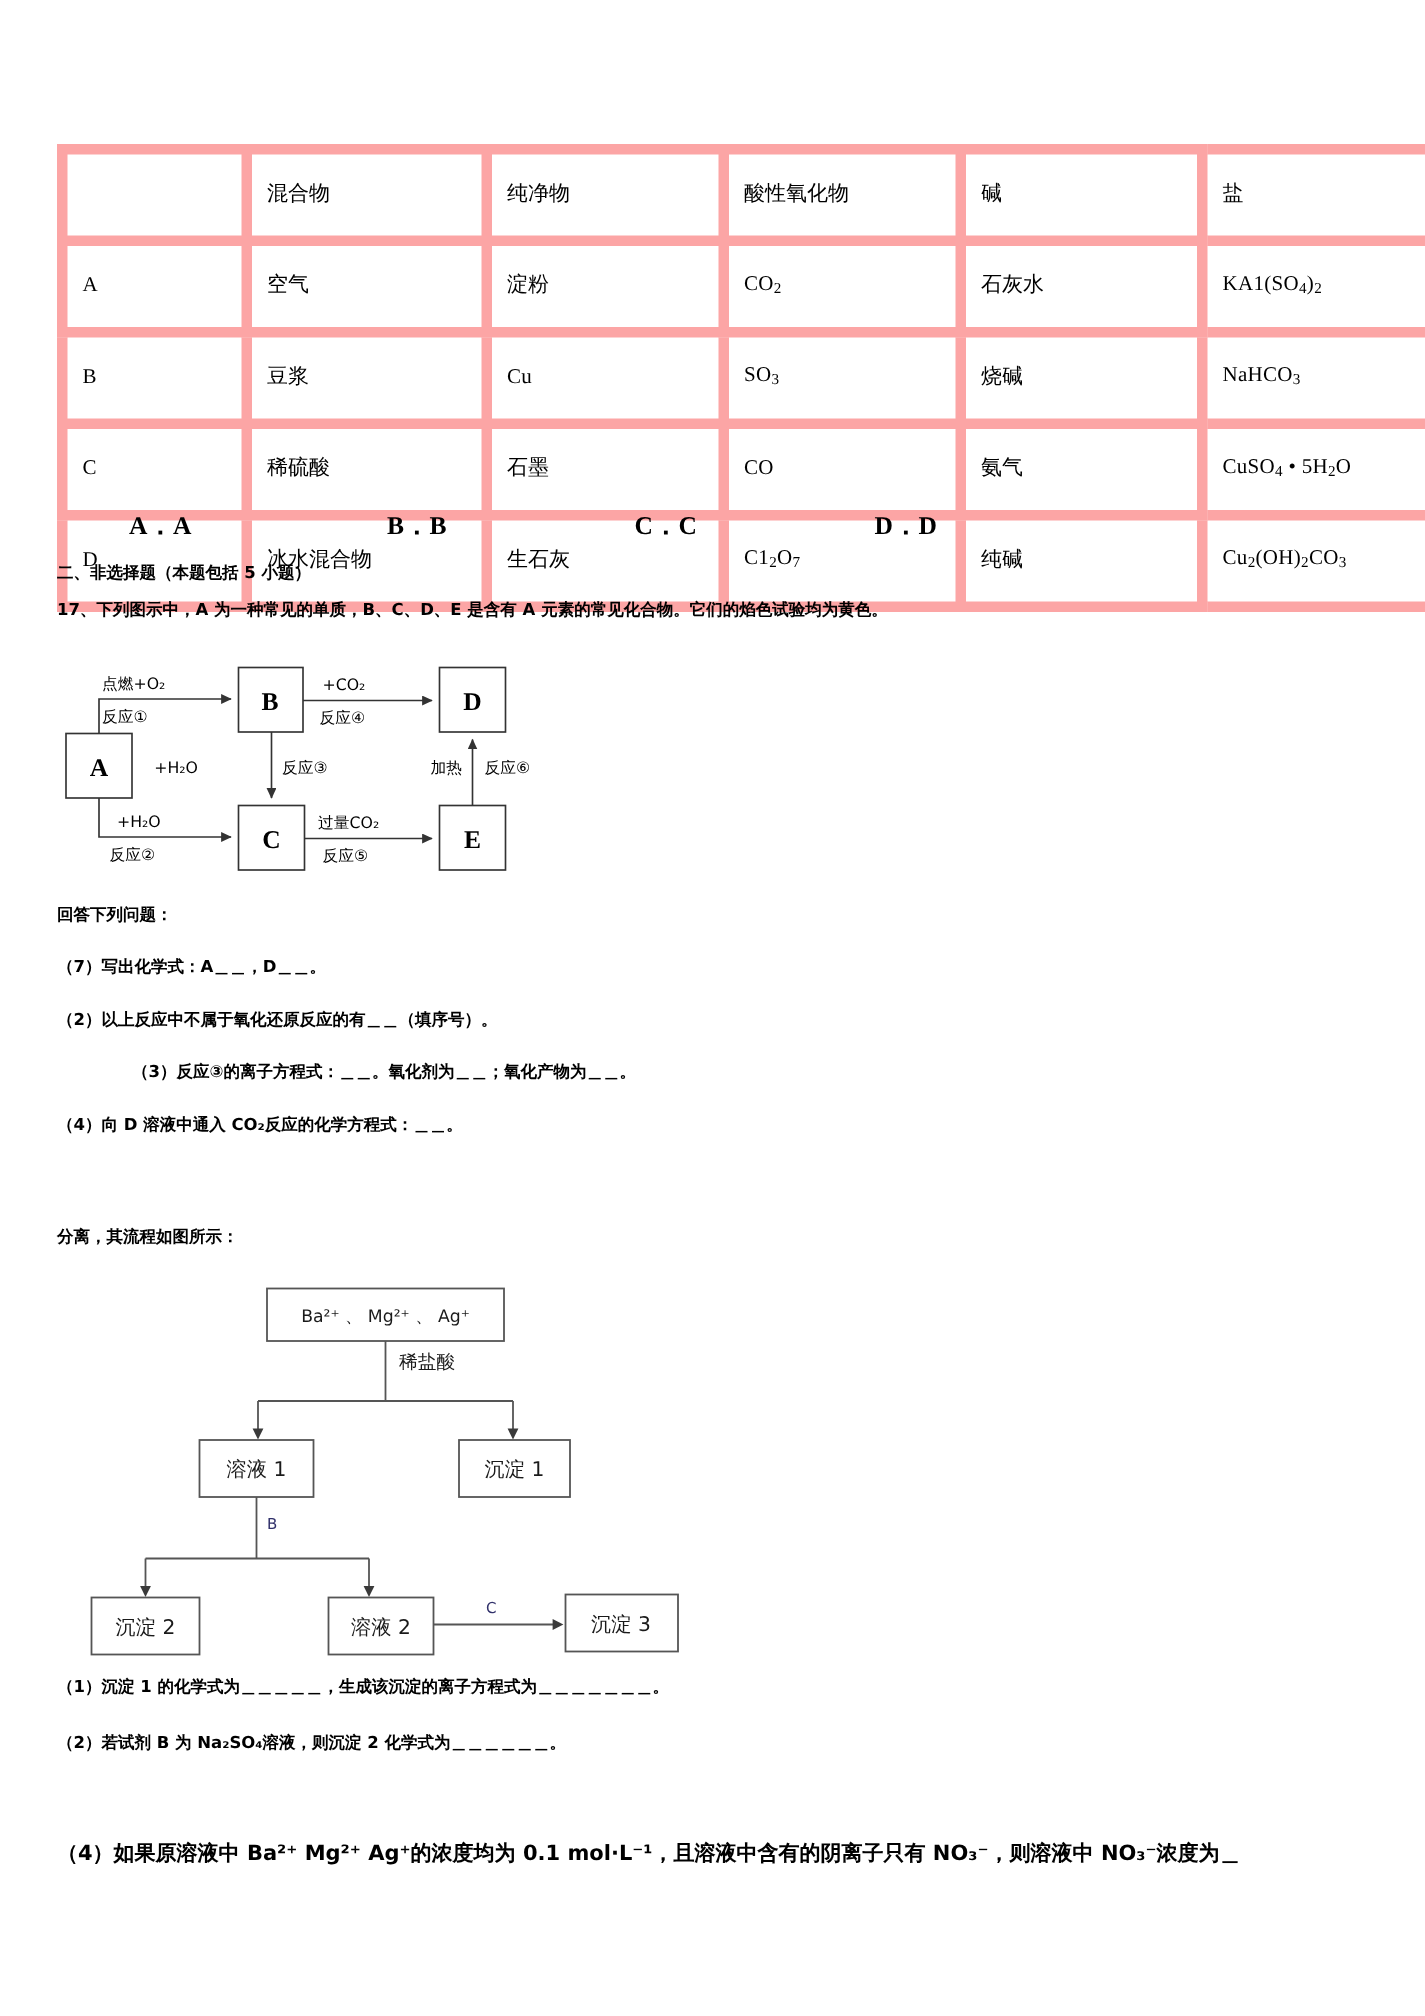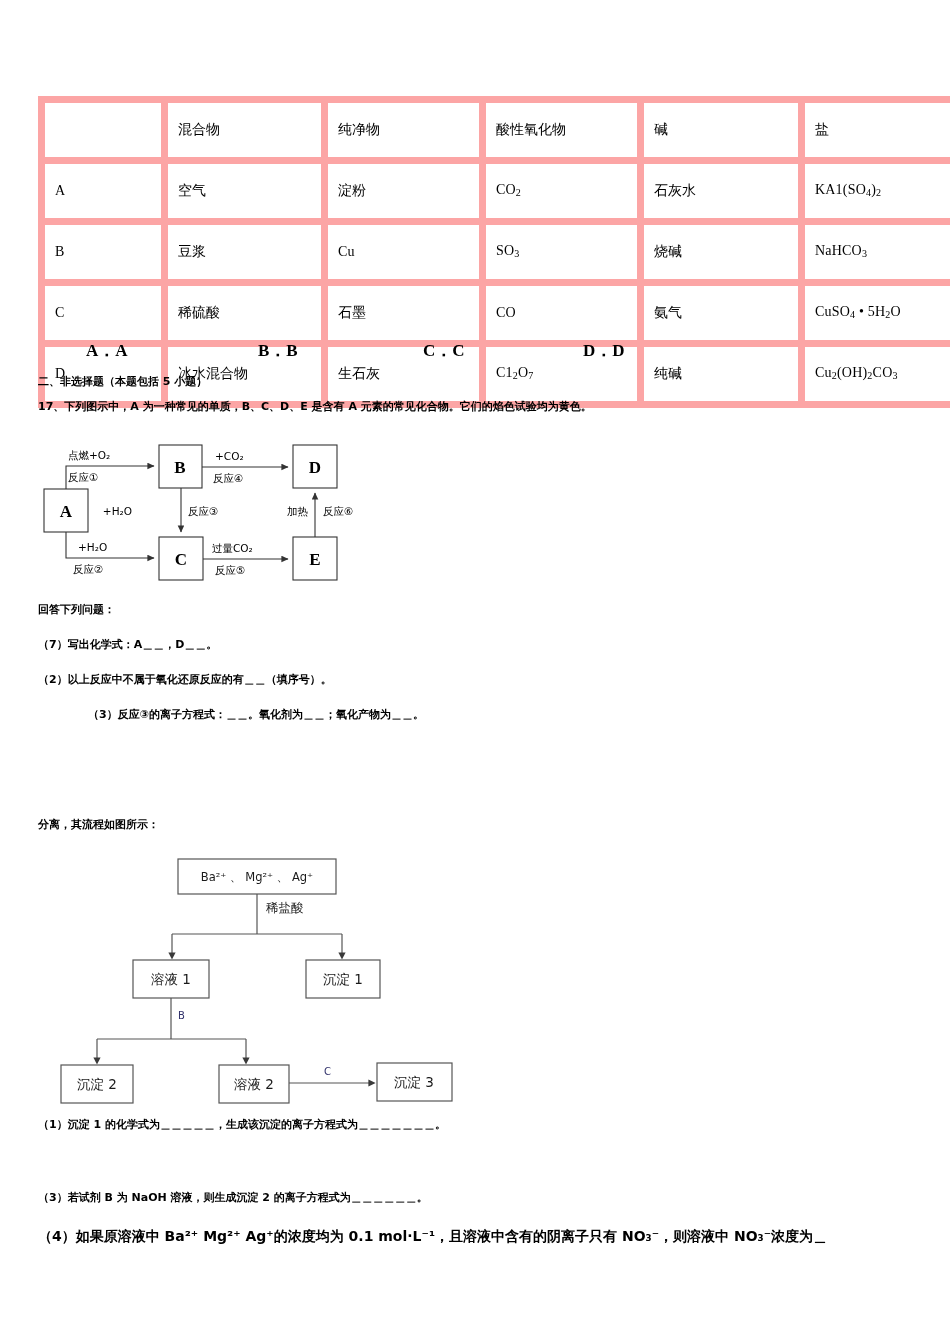--- a/index.html
+++ b/index.html
@@ -259,20 +259,21 @@
       </g>
       <text class="fedge-label" x="268" y="83" text-anchor="end">加热</text>
       <text class="fedge-label" x="283" y="83" text-anchor="start">反应⑥</text>
     </svg>
   </div>
 
   <div class="txt cjkline bold" style="left:38px; top:603px;">回答下列问题：</div>
   <div class="txt cjkline bold" style="left:38px; top:638px;">（7）写出化学式：A＿＿，D＿＿。</div>
   <div class="txt cjkline bold" style="left:38px; top:673px;">（2）以上反应中不属于氧化还原反应的有＿＿（填序号）。</div>
   <div class="txt cjkline bold" style="left:56px; top:708px;margin-left:32px;">（3）反应③的离子方程式：＿＿。氧化剂为＿＿；氧化产物为＿＿。</div>
+  <div class="txt cjkline bold" style="left:38px; top:743px;">（4）向 D 溶液中通入 CO₂反应的化学方程式：＿＿。</div>
 
   <div class="txt cjkline bold" style="left:38px; top:818px;">分离，其流程如图所示：</div>
 
   <div class="flow2">
     <svg width="430" height="255" viewBox="0 0 430 255">
       <defs>
         <marker id="arw2" markerWidth="8" markerHeight="8" refX="4" refY="4" orient="auto">
           <path d="M1,1 L7,4 L1,7 z" fill="#3a3a3a"></path>
         </marker>
       </defs>
@@ -312,16 +313,16 @@
       <text class="f2-box-text" x="364" y="231" text-anchor="middle">沉淀 3</text>
 
       <g stroke="#555" stroke-width="1.2" fill="none">
         <path d="M239,227 L322,227" marker-end="url(#arw2)"></path>
       </g>
       <text class="f2-small" x="274" y="219">C</text>
     </svg>
   </div>
 
   <div class="txt cjkline bold" style="left:38px; top:1118px;">（1）沉淀 1 的化学式为＿＿＿＿＿，生成该沉淀的离子方程式为＿＿＿＿＿＿＿。</div>
-  <div class="txt cjkline bold" style="left:38px; top:1191px;">（3）若试剂 B 为 NaOH 溶液，则生成沉淀 2 的离子方程式为＿＿＿＿＿＿。</div>
+  <div class="txt cjkline bold" style="left:38px; top:1155px;">（2）若试剂 B 为 Na₂SO₄溶液，则沉淀 2 化学式为＿＿＿＿＿＿。</div>
   <div class="txt cjkline bold" style="left:38px; top:1227px; font-size:14px;text-align:center;">（4）如果原溶液中 Ba²⁺ Mg²⁺ Ag⁺的浓度均为 0.1 mol·L⁻¹，且溶液中含有的阴离子只有 NO₃⁻，则溶液中 NO₃⁻浓度为＿</div>
 
 </div>
 
 </body></html>

